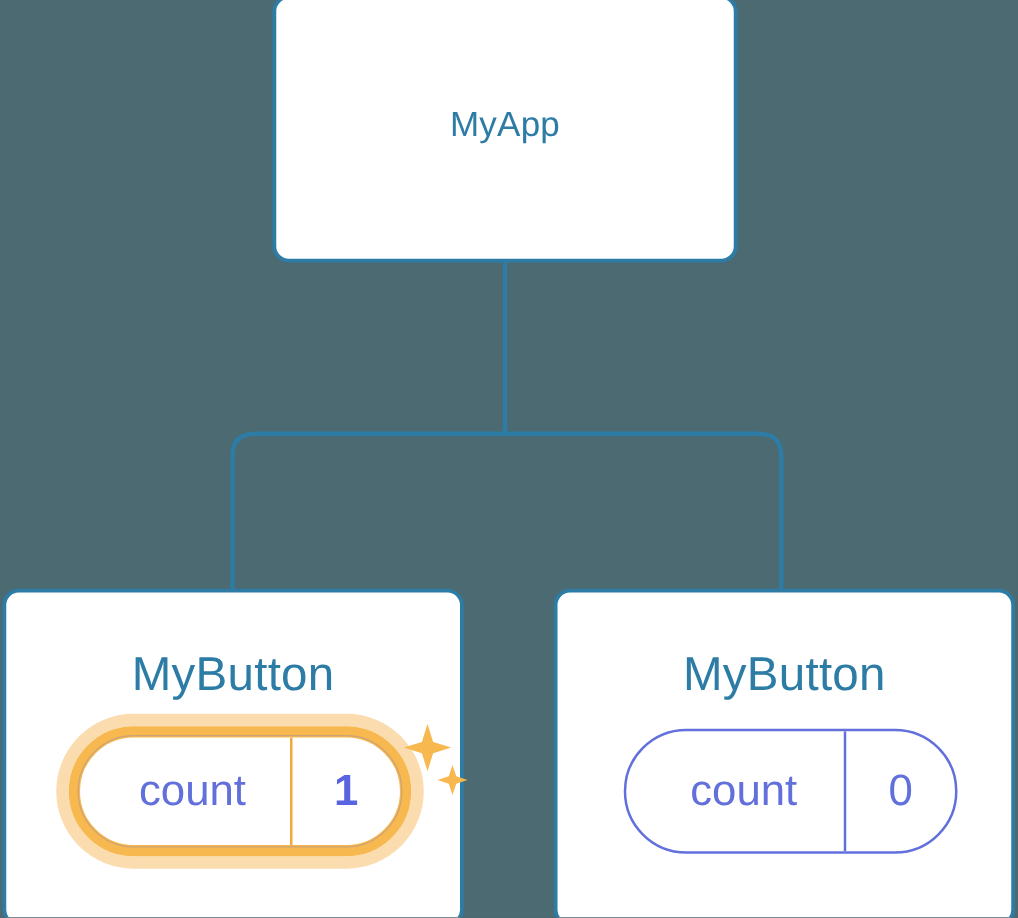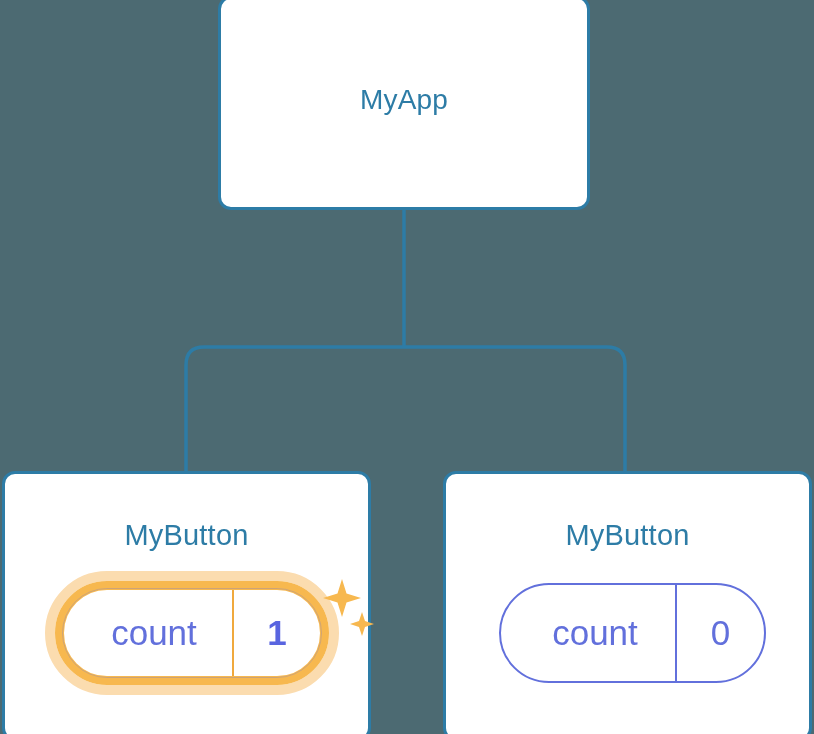--- a/index.html
+++ b/index.html
@@ -62,21 +62,21 @@
     height: 270px;
   }
   #card-child-right {
     left: 443px;
     top: 471px;
     width: 369px;
     height: 270px;
   }
   .card-child .card-title {
     top: 45px;
-    font-size: 29px;
+    font-size: 38px;
   }
 
   
   .pill-wrap {
     position: absolute;
     top: 95px;
     left: 0;
     width: 100%;
     height: 140px;
   }

